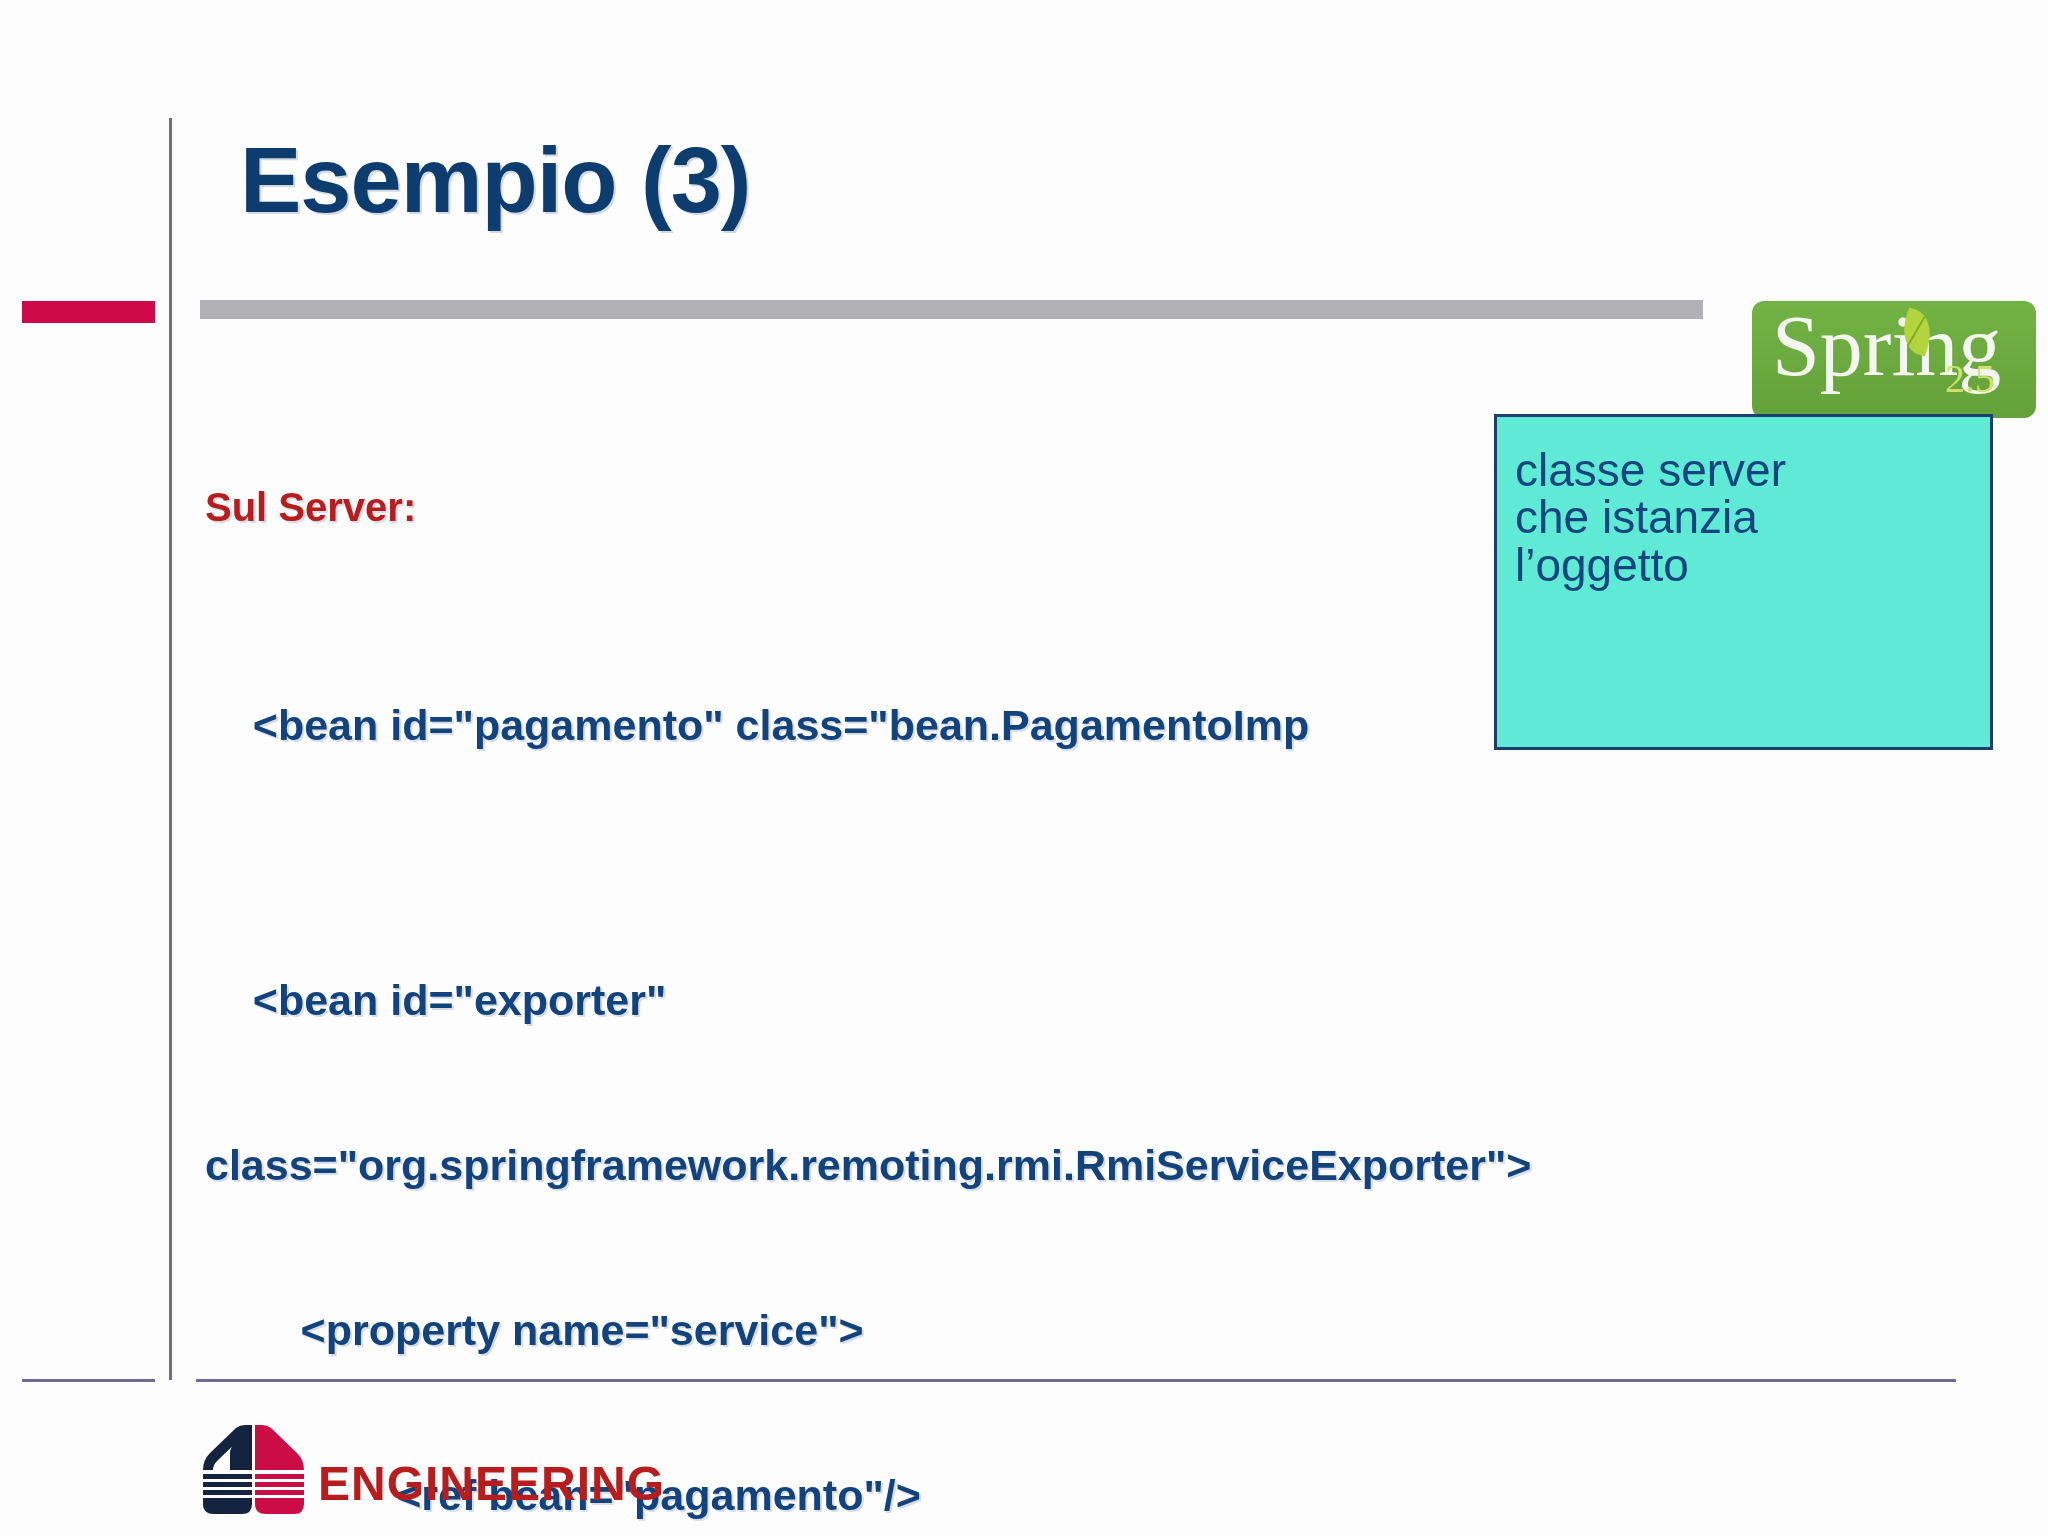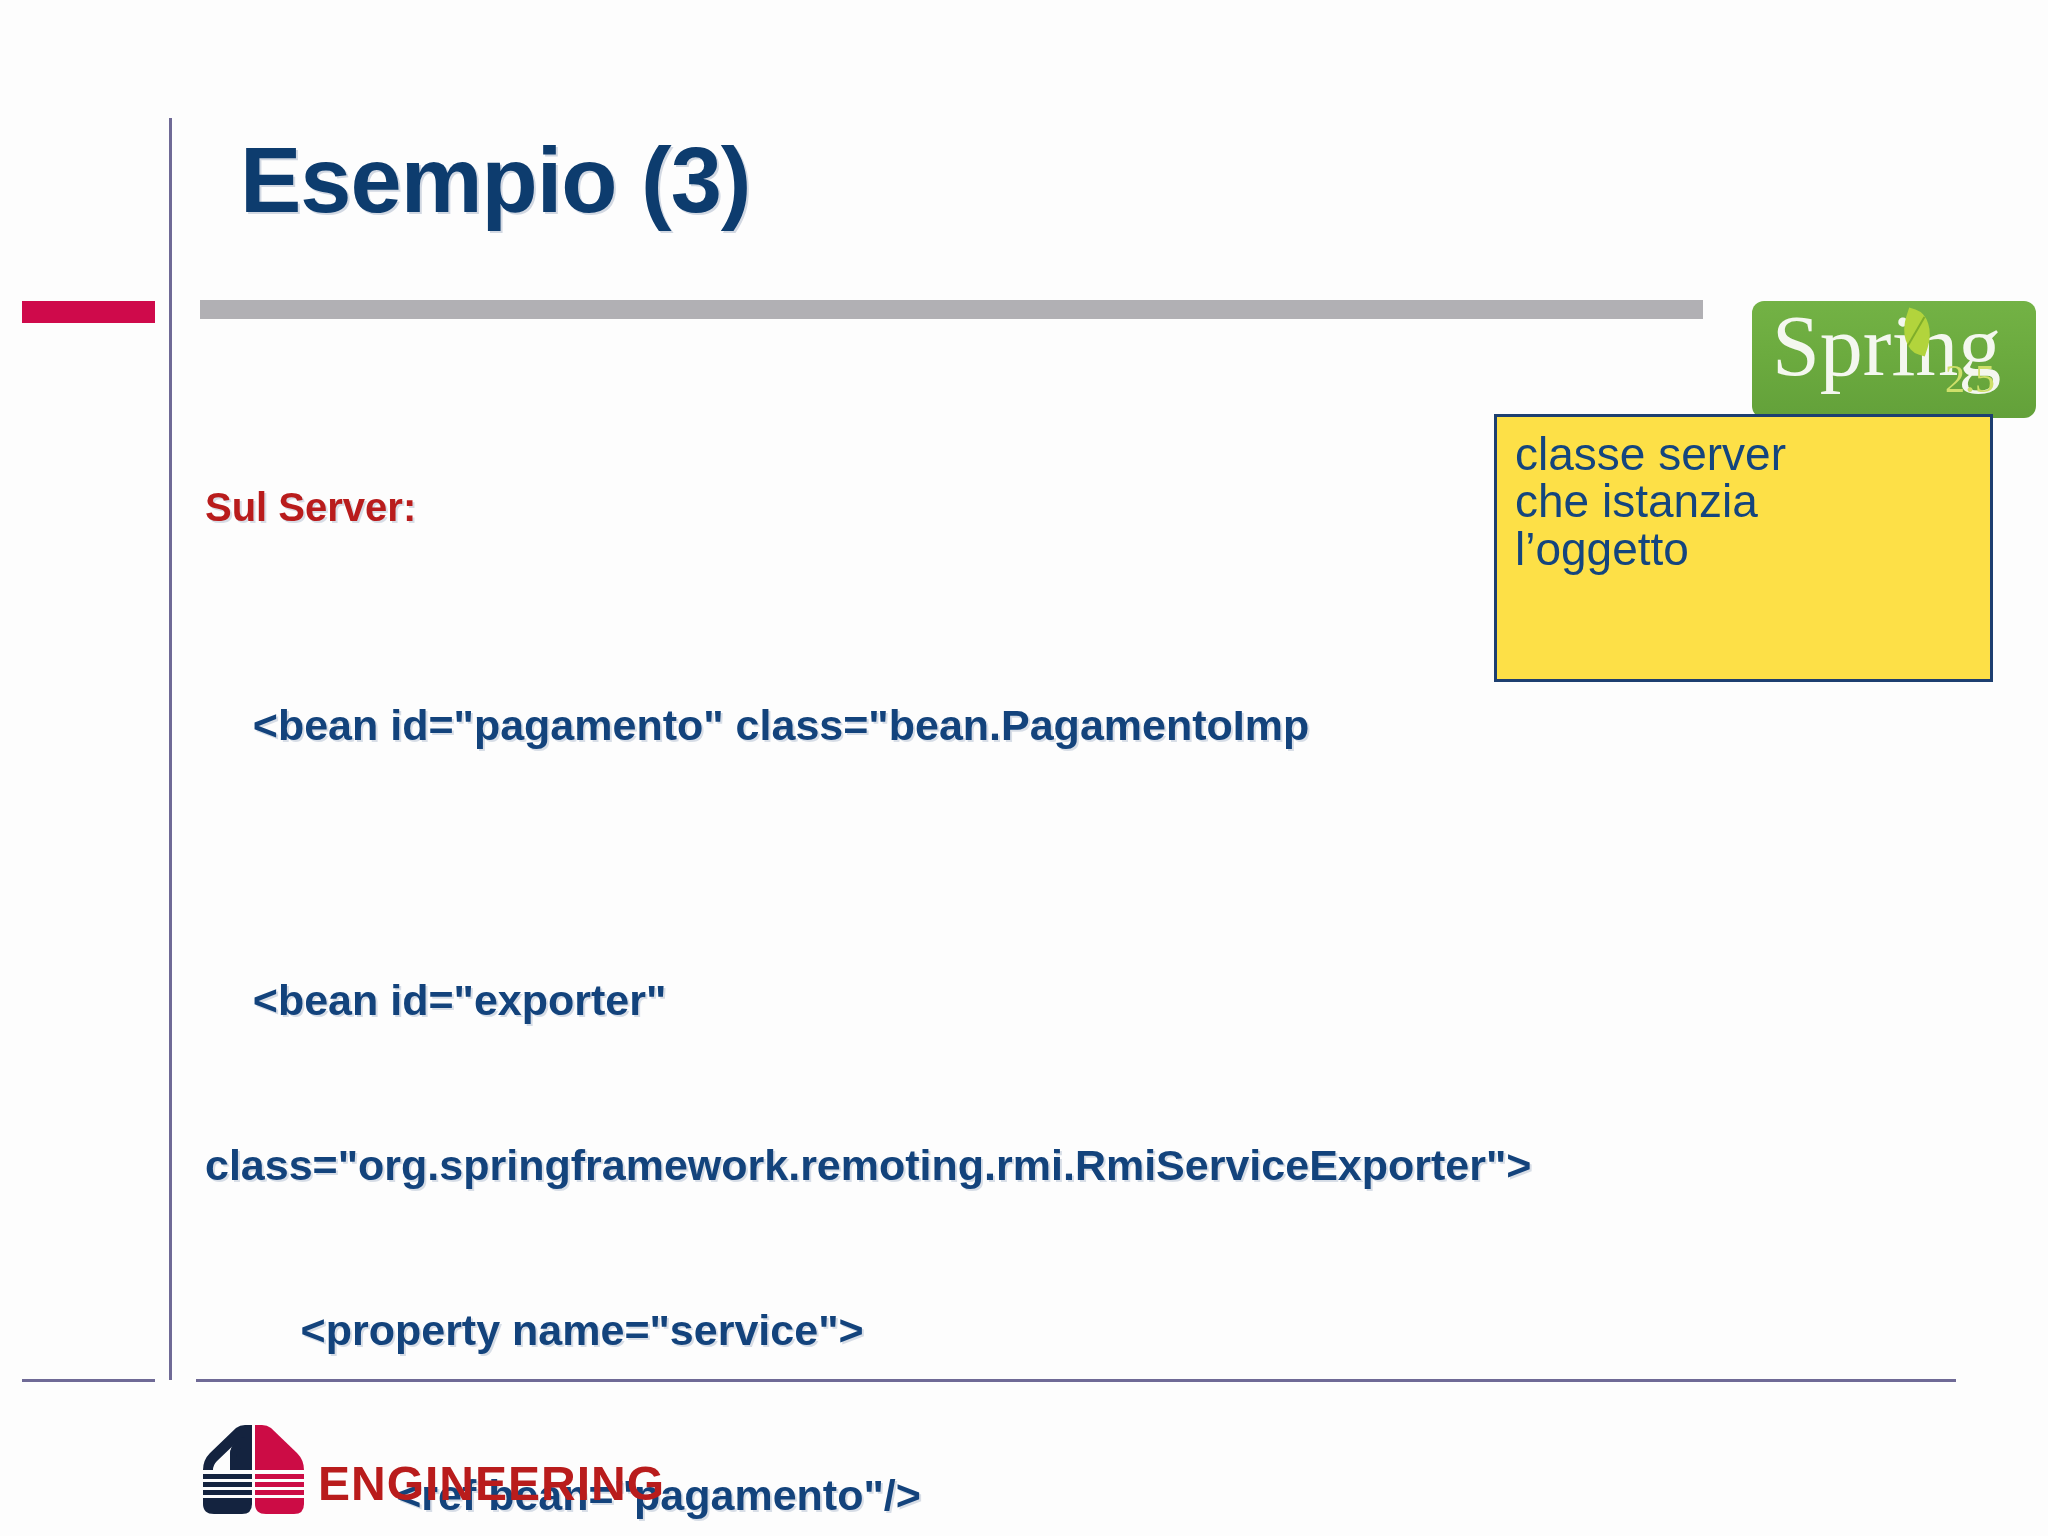--- a/index.html
+++ b/index.html
@@ -61,25 +61,25 @@
     background:#b2d43c;
     border-radius:0 78% 0 78%;
     transform:rotate(18deg);
   }
   .leaf:after{
     content:"";position:absolute;left:13px;top:4px;width:2px;height:33px;
     background:#7fae2a;transform:rotate(12deg);
   }
   
   .callout{
-    position:absolute;left:1494px;top:414px;width:499px;height:268px;
-    background:#fde047;
+    position:absolute;left:1494px;top:414px;width:499px;height:336px;
+    background:#5eead4;
     border:3px solid #1d3f70;
     box-sizing:border-box;
-    padding:14px 0 0 18px;
+    padding:30px 0 0 18px;
   }
   .callout-line{
     font-size:46px;color:#14457e;line-height:1.03;white-space:nowrap;
   }
   
   .sul-server{
     position:absolute;left:205px;top:485px;
     font-size:40px;font-weight:bold;color:#b91c1c;
     text-shadow:2px 2px 0 rgba(130,150,180,.30);
   }

